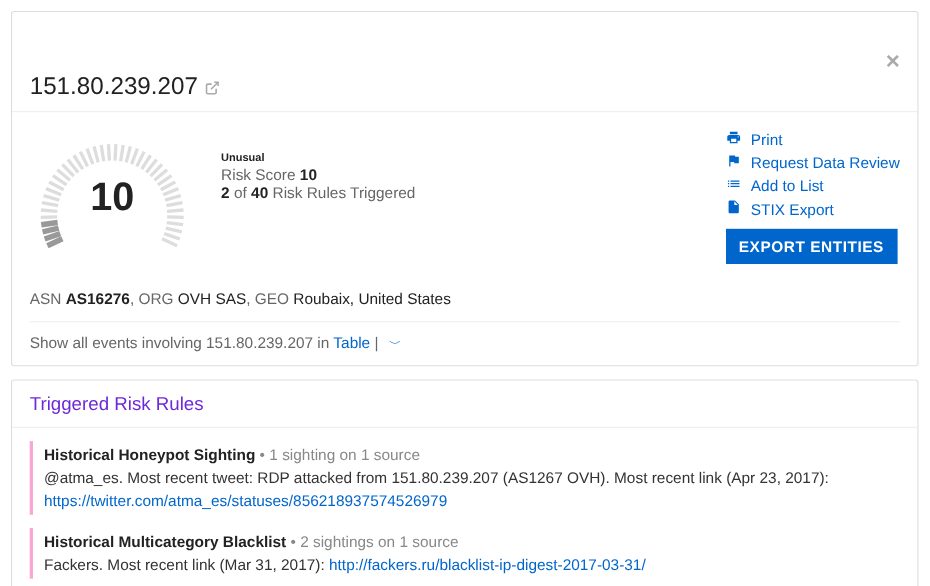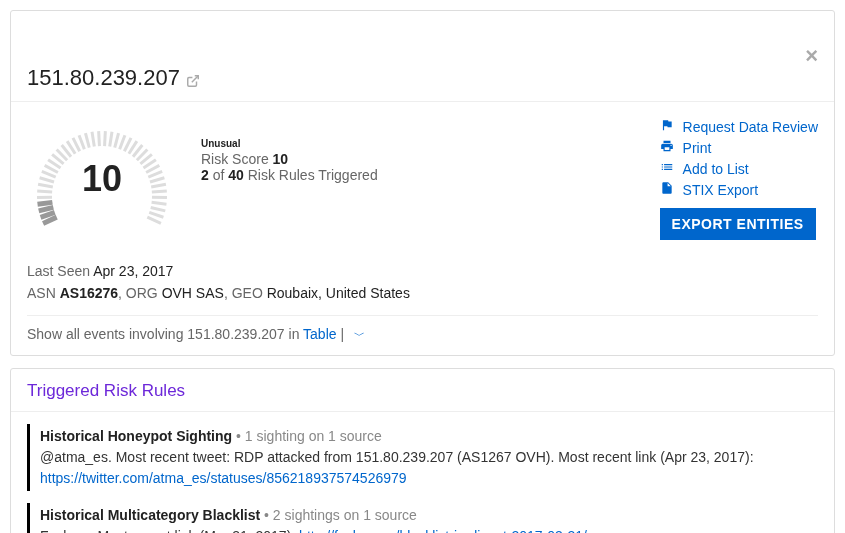--- a/index.html
+++ b/index.html
@@ -26,21 +26,21 @@
   .action-link .ico { width: 15px; text-align: center; }
   .export-btn { background: #0066cc; color: #fff; border: none; padding: 8px 12px; font-size: 14px; font-weight: 600; letter-spacing: 0.5px; margin-top: 8px; cursor: pointer; }
   .meta { margin-top: 20px; font-size: 14px; line-height: 1.6; color: #666; }
   .meta .dark { color: #222; }
   .meta .b { font-weight: 700; color: #222; }
   .divider { border-top: 1px solid #eee; margin: 10px 0; }
   .show-all { font-size: 14px; color: #666; }
   .show-all a { color: #0066cc; text-decoration: none; }
   .chev { color: #0066cc; font-size: 11px; margin-left: 6px; }
   .section-title { font-size: 17px; font-weight: 400; color: #6d28d9; padding: 12px 16px 10px 16px; border-bottom: 1px solid #eee; }
-  .rule { border-left: 3px solid #000000; padding: 2px 0 2px 10px; margin: 12px 16px; font-size: 14px; line-height: 1.5; }
+  .rule { border-left: 3px solid #f9a8d4; padding: 2px 0 2px 10px; margin: 12px 16px; font-size: 14px; line-height: 1.5; }
   .rule-title { font-weight: 700; color: #222; }
   .rule-count { color: #888; }
   .rule-body { color: #333; }
   .rule a { color: #0066cc; text-decoration: none; }
   svg.ticks { position: absolute; top: 0; left: 0; }
 </style>
 </head>
 <body>
 
 <div class="card">
@@ -118,32 +118,32 @@
         </div>
         <div class="risk-line">
           <b>2</b><span> of </span><b>40</b><span> Risk Rules Triggered</span>
         </div>
       </div>
 
       <div class="actions">
         <div class="action-link">
           <span class="ico">
             <svg width="14" height="14" viewBox="0 0 24 24" fill="currentColor">
+                <path d="M19 8H5c-1.66 0-3 1.34-3 3v6h4v4h12v-4h4v-6c0-1.66-1.34-3-3-3zm-3 11H8v-5h8v5zm3-7c-.55 0-1-.45-1-1s.45-1 1-1 1 .45 1 1-.45 1-1 1zm-1-9H6v4h12V3z"></path>
+              </svg>
+          </span>
+          <span>Print</span>
+        </div>
+        <div class="action-link">
+          <span class="ico">
+            <svg width="14" height="14" viewBox="0 0 24 24" fill="currentColor">
                 <path d="M14.4 6L14 4H5v17h2v-7h5.6l.4 2h7V6z"></path>
               </svg>
           </span>
           <span>Request Data Review</span>
-        </div>
-        <div class="action-link">
-          <span class="ico">
-            <svg width="14" height="14" viewBox="0 0 24 24" fill="currentColor">
-                <path d="M19 8H5c-1.66 0-3 1.34-3 3v6h4v4h12v-4h4v-6c0-1.66-1.34-3-3-3zm-3 11H8v-5h8v5zm3-7c-.55 0-1-.45-1-1s.45-1 1-1 1 .45 1 1-.45 1-1 1zm-1-9H6v4h12V3z"></path>
-              </svg>
-          </span>
-          <span>Print</span>
         </div>
         <div class="action-link">
           <span class="ico">
             <svg width="14" height="14" viewBox="0 0 24 24" fill="currentColor">
                 <path d="M3 13h2v-2H3v2zm0 4h2v-2H3v2zm0-8h2V7H3v2zm4 4h14v-2H7v2zm0 4h14v-2H7v2zM7 7v2h14V7H7z"></path>
               </svg>
           </span>
           <span>Add to List</span>
         </div>
         <div class="action-link">
@@ -152,23 +152,20 @@
                 <path d="M14 2H6c-1.1 0-2 .9-2 2v16c0 1.1.9 2 2 2h12c1.1 0 2-.9 2-2V8l-6-6zm-1 7V3.5L18.5 9H13z"></path>
               </svg>
           </span>
           <span>STIX Export</span>
         </div>
         <button class="export-btn">EXPORT ENTITIES</button>
       </div>
     </div>
 
     <div class="meta">
-      <div>
-        <span>Last Seen </span><span class="dark">Apr 23, 2017</span>
-      </div>
       <div>
         <span>ASN </span><span class="b">AS16276</span><span>, ORG </span><span class="dark">OVH SAS</span><span>, GEO </span><span class="dark">Roubaix, United States</span>
       </div>
     </div>
 
     <div class="divider"></div>
 
     <div class="show-all">
       <span>Show all events involving 151.80.239.207 in </span><a href="#">Table</a><span>  |  </span><span class="chev">﹀</span>
     </div>

